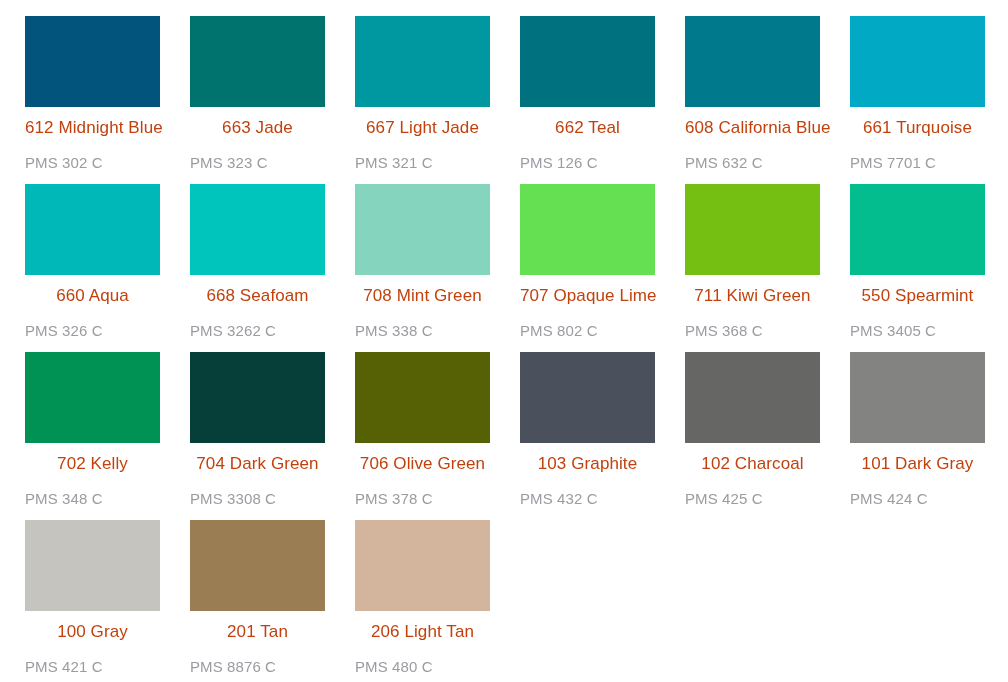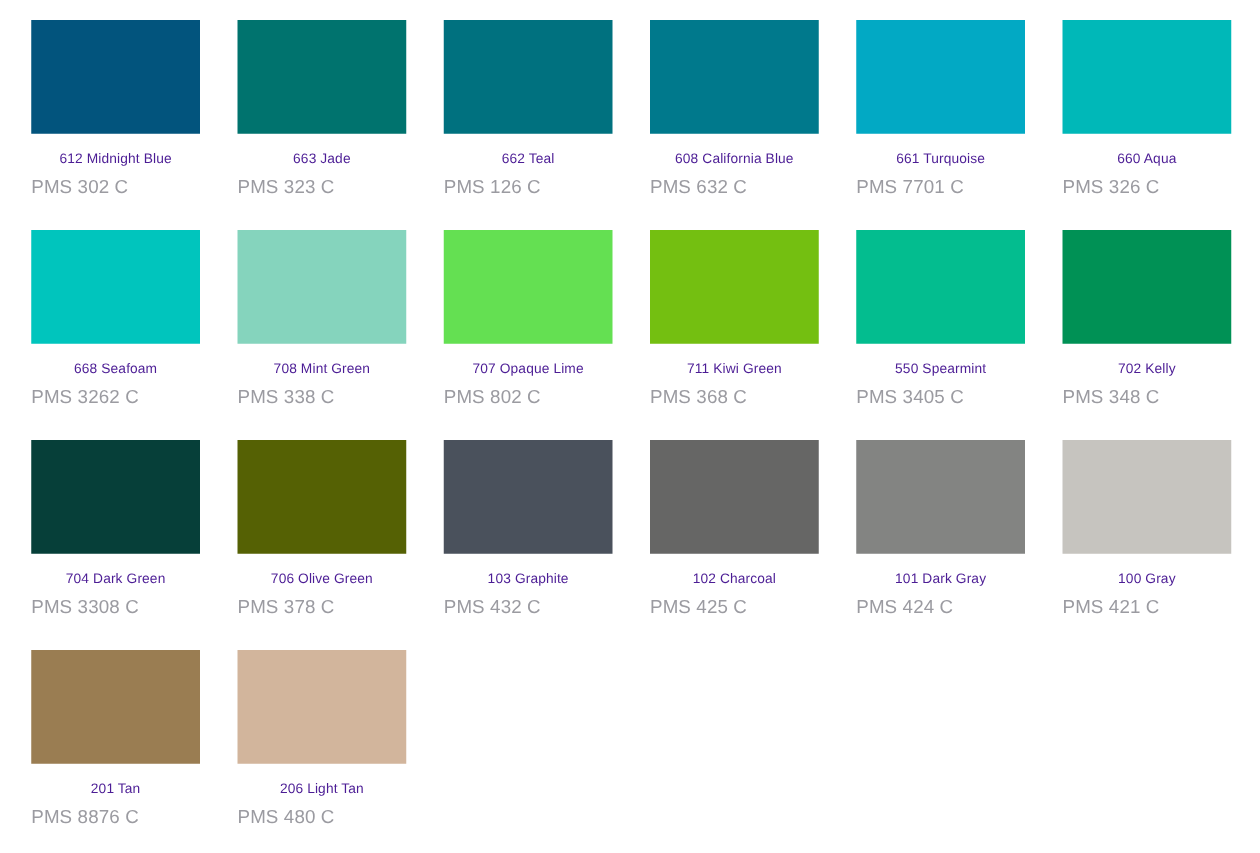--- a/index.html
+++ b/index.html
@@ -33,52 +33,57 @@
 
   .swatch-chip {
     width: 135px;
     height: 91px;
     display: block;
   }
 
   .swatch-name {
     display: block;
     text-align: center;
-    font-size: 11px;
+    font-size: 17px;
     line-height: 15px;
-    color: #4c1d95;
+    color: #c2410c;
     margin-top: 13px;
     white-space: nowrap;
     letter-spacing: 0.1px;
   }
 
   .swatch-pms {
     display: block;
     text-align: left;
     font-size: 15px;
     line-height: 17px;
     color: #9b9ba1;
-    margin-top: 6px;
+    margin-top: 19px;
     white-space: nowrap;
     letter-spacing: 0.1px;
   }
 </style>
 </head>
 <body style="background: rgb(255, 255, 255);">
 
 <div id="palette-grid">
     <div class="swatch-cell">
       <div class="swatch-chip" style="background: rgb(2, 84, 125);"></div>
       <span class="swatch-name">612 Midnight Blue</span>
       <span class="swatch-pms">PMS 302 C</span>
     </div>
     <div class="swatch-cell">
       <div class="swatch-chip" style="background: rgb(0, 115, 110);"></div>
       <span class="swatch-name">663 Jade</span>
       <span class="swatch-pms">PMS 323 C</span>
+    </div>
+    <div class="swatch-cell">
+      <div class="swatch-chip" style="background: rgb(0, 152, 160);"></div>
+      <span class="swatch-name">667 Light Jade</span>
+      <span class="swatch-pms">PMS 321 C</span>
     </div>
     <div class="swatch-cell">
       <div class="swatch-chip" style="background: rgb(0, 113, 127);"></div>
       <span class="swatch-name">662 Teal</span>
       <span class="swatch-pms">PMS 126 C</span>
     </div>
     <div class="swatch-cell">
       <div class="swatch-chip" style="background: rgb(0, 121, 140);"></div>
       <span class="swatch-name">608 California Blue</span>
       <span class="swatch-pms">PMS 632 C</span>

